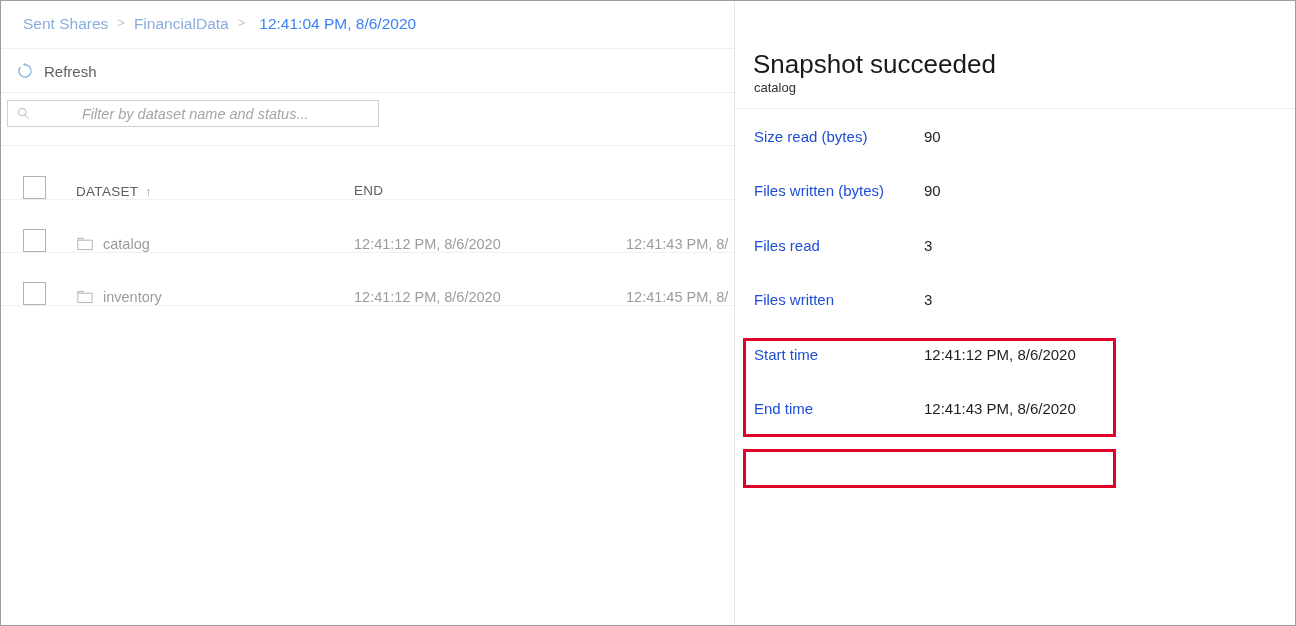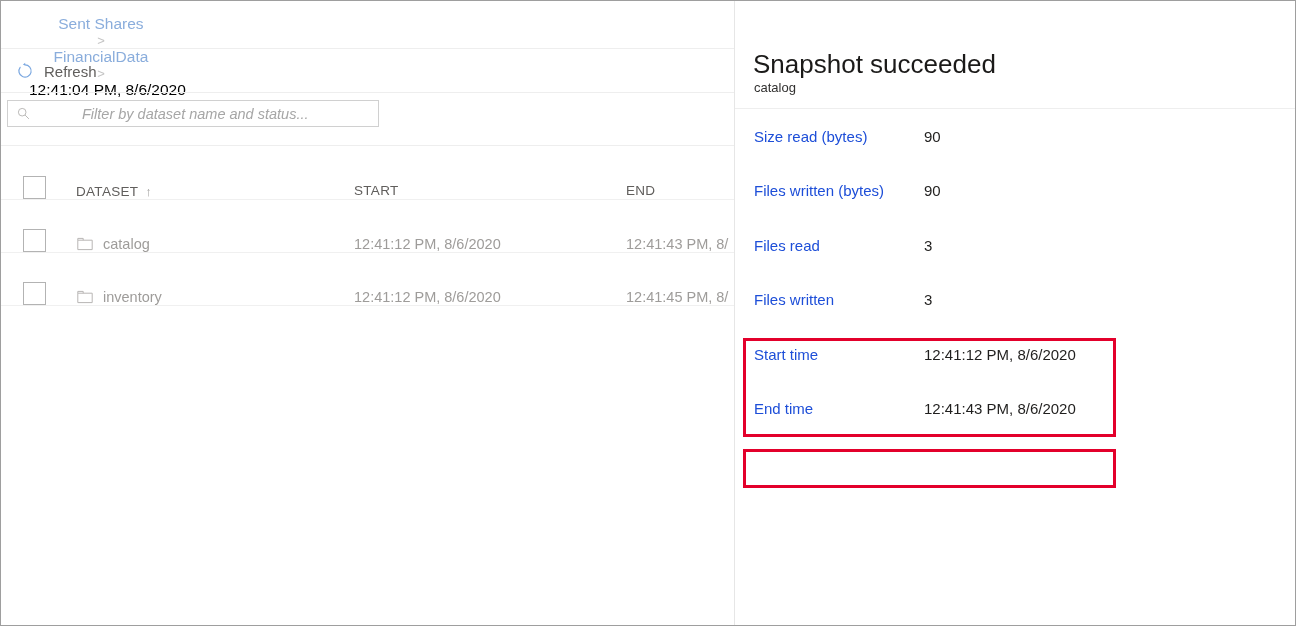--- a/index.html
+++ b/index.html
@@ -28,43 +28,42 @@
     left: 0; top: 0;
     width: 733px;
     height: 624px;
     background: #ffffff;
     overflow: hidden;
   }
 
   
   .breadcrumb {
     position: absolute;
-    left: 15px;
+    left: 22px;
     top: 14px;
     height: 26px;
     display: flex;
-    align-items: center;
+    align-items: flex-start;
     font-size: 15.5px;
     white-space: nowrap;
-    flex-direction: column;
   }
   .crumb-link {
     color: #8aaddc;
     cursor: pointer;
   }
   .crumb-sep {
     color: #c4c4c4;
     margin: 0 9px;
     font-size: 13px;
     position: relative;
     top: 0px;
   }
   .crumb-current {
-    color: #000000;
-    margin-left: 13px;
+    color: #3b82f6;
+    margin-left: 5px;
   }
 
   .divider-h {
     position: absolute;
     left: 0;
     width: 733px;
     height: 1px;
     background: #eeeeee;
   }
 
@@ -339,23 +338,20 @@
     <div class="table">
 
       <div class="trow header">
         <div class="cb-cell">
           <div class="checkbox"></div>
         </div>
         <div class="col-dataset">
           <span class="th">DATASET</span>
           <span class="sort-arrow">↑</span>
         </div>
-        <div class="col-start">
-          <span class="th">START</span>
-        </div>
         <div class="col-end">
           <span class="th">END</span>
         </div>
       </div>
 
       <div class="trow">
         <div class="cb-cell">
           <div class="checkbox"></div>
         </div>
         <div class="col-dataset">

